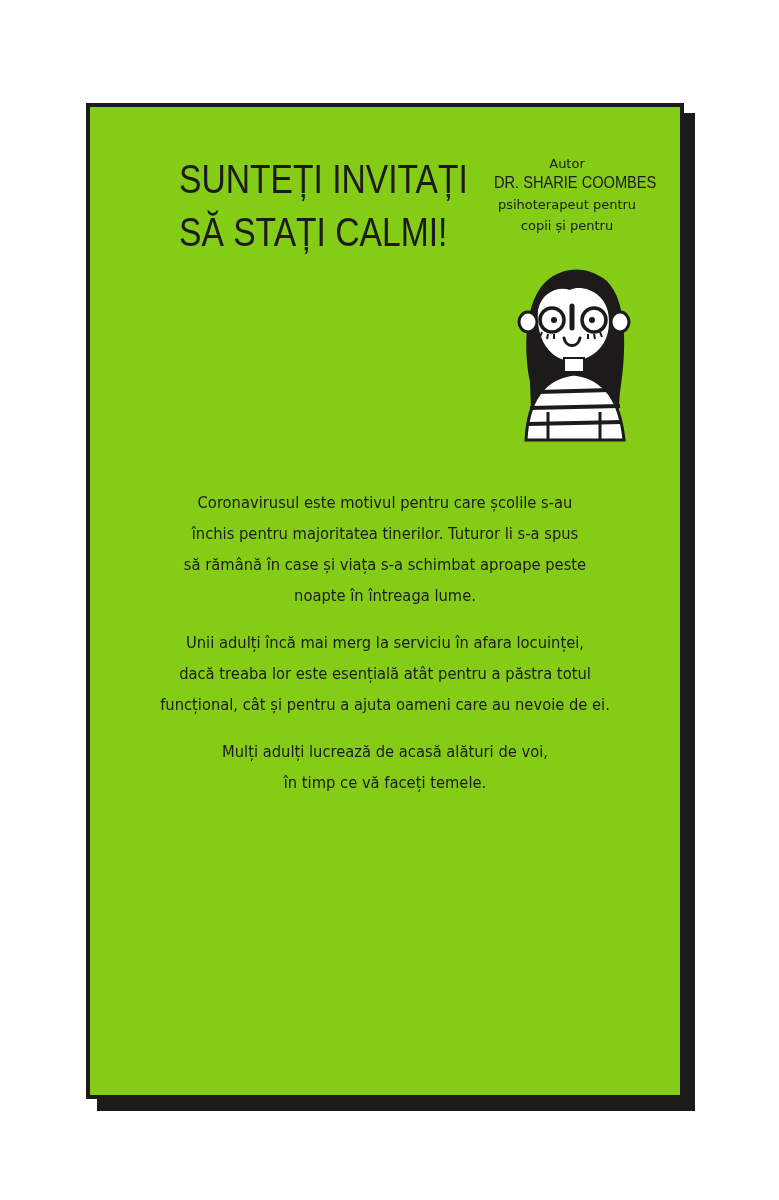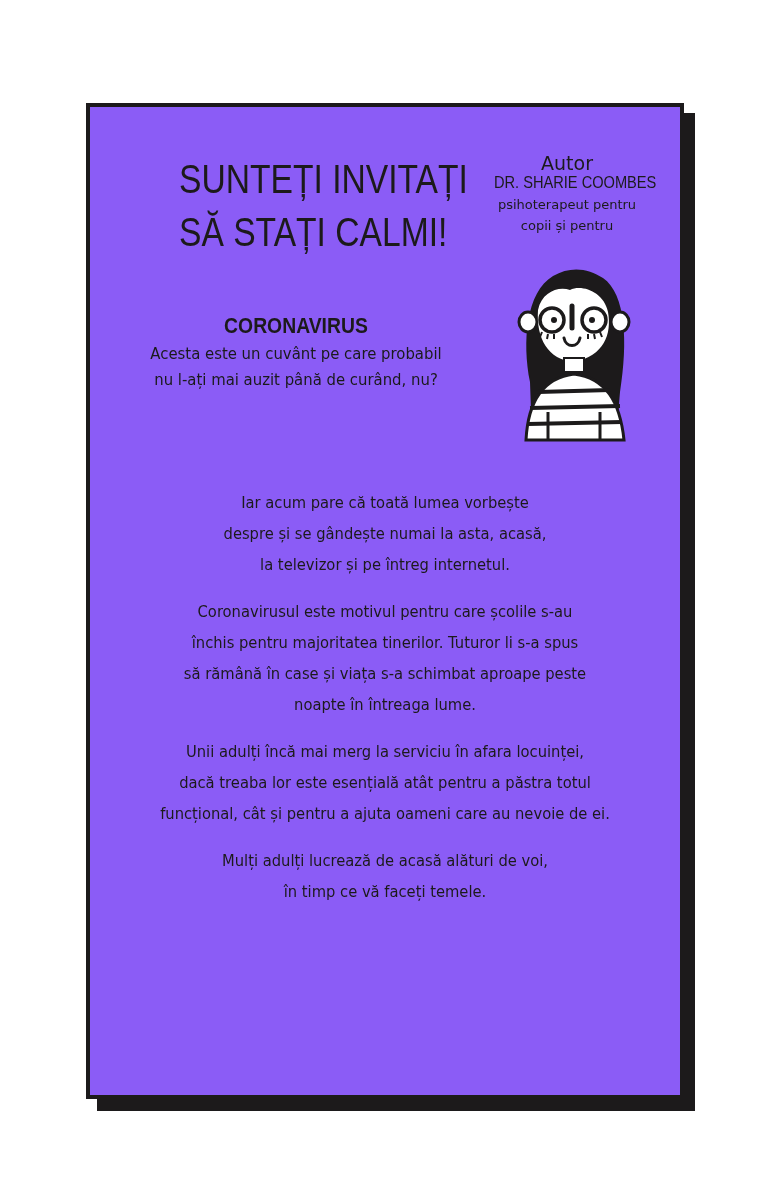--- a/index.html
+++ b/index.html
@@ -22,21 +22,21 @@
       width: 598px;
       height: 998px;
       background: #1c1a1b;
     }
     .page {
       position: absolute;
       left: 86px;
       top: 103px;
       width: 590px;
       height: 988px;
-      background: #8b5cf6;
+      background: #84cc16;
       border: 4px solid #1c1a1b;
     }
     .title {
       position: absolute;
       left: 62px;
       top: 46px;
       width: 300px;
       text-align: center;
       font-family: "Liberation Sans", sans-serif;
       font-size: 41px;
@@ -54,21 +54,21 @@
     .author {
       position: absolute;
       left: 392px;
       top: 48px;
       width: 170px;
       text-align: center;
       color: #1c1a1b;
     }
     .author .label {
       font-family: "DejaVu Sans", sans-serif;
-      font-size: 19px;
+      font-size: 13px;
       line-height: 17px;
     }
     .author .name {
       font-family: "Liberation Sans", sans-serif;
       font-size: 17px;
       line-height: 22px;
       transform: scaleX(0.86);
       white-space: nowrap;
     }
     .author .role {
@@ -166,32 +166,22 @@
 
     <path d="M56,76 C58,86 70,86 72,76" fill="none" stroke="#1c1a1b" stroke-width="3" stroke-linecap="round"></path>
 
     <path d="M18,178 C20,140 34,116 66,112 C98,116 112,140 116,178 Z" fill="#fff" stroke="#1c1a1b" stroke-width="3"></path>
     <path d="M30,130 L102,128" stroke="#1c1a1b" stroke-width="4"></path>
     <path d="M22,146 L112,144" stroke="#1c1a1b" stroke-width="4"></path>
     <path d="M20,162 L114,160" stroke="#1c1a1b" stroke-width="4"></path>
     <path d="M40,150 L40,178 M92,150 L92,178" stroke="#1c1a1b" stroke-width="3"></path>
   </svg>
 
-  <div class="intro">
-    <div class="heading">CORONAVIRUS</div>
-    <div class="text">Acesta este un cuvânt pe care probabil</div>
-    <div class="text">nu l-ați mai auzit până de curând, nu?</div>
-  </div>
 
   <div class="body-text">
-    <p class="para">
-      <span class="ln">Iar acum pare că toată lumea vorbește</span>
-      <span class="ln">despre și se gândește numai la asta, acasă,</span>
-      <span class="ln">la televizor și pe întreg internetul.</span>
-    </p>
     <p class="para">
       <span class="ln">Coronavirusul este motivul pentru care școlile s-au</span>
       <span class="ln">închis pentru majoritatea tinerilor. Tuturor li s-a spus</span>
       <span class="ln">să rămână în case și viața s-a schimbat aproape peste</span>
       <span class="ln">noapte în întreaga lume.</span>
     </p>
     <p class="para">
       <span class="ln">Unii adulți încă mai merg la serviciu în afara locuinței,</span>
       <span class="ln">dacă treaba lor este esențială atât pentru a păstra totul</span>
       <span class="ln">funcțional, cât și pentru a ajuta oameni care au nevoie de ei.</span>

